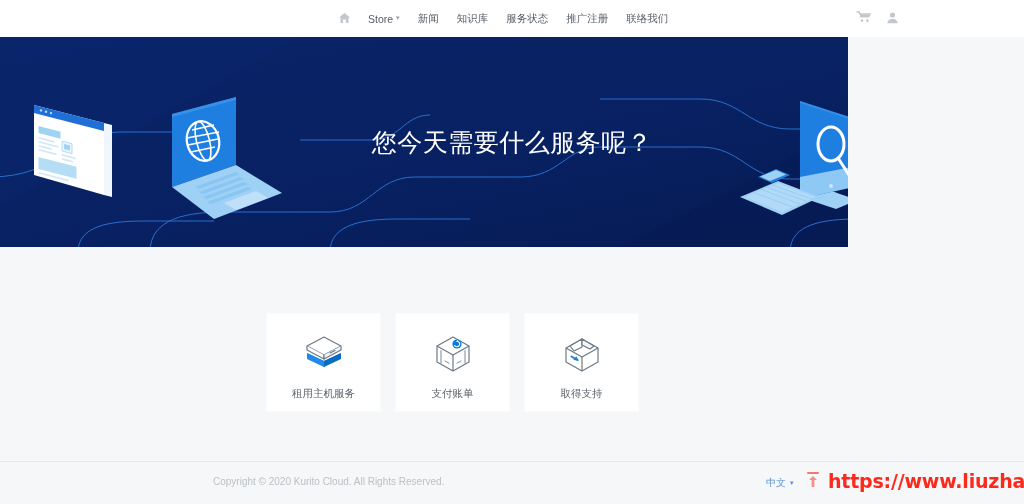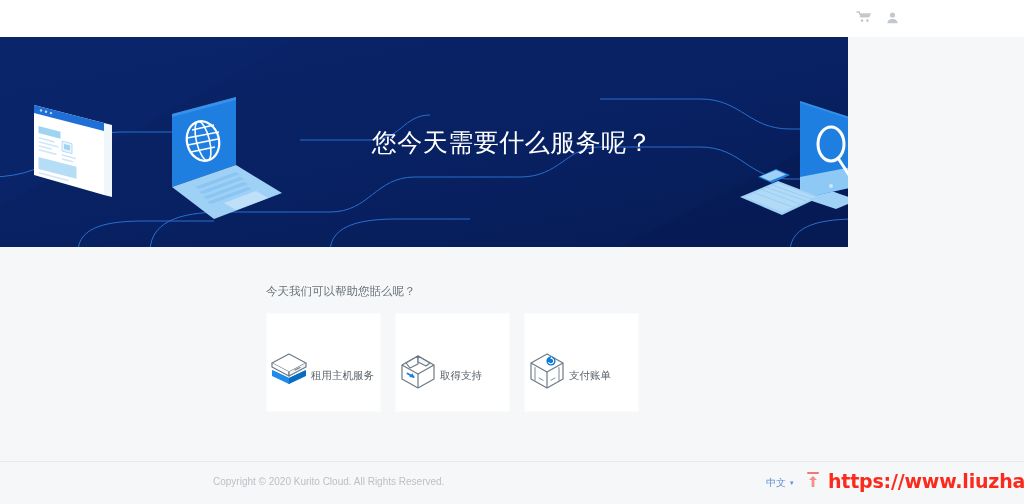--- a/index.html
+++ b/index.html
@@ -77,21 +77,21 @@
     position: absolute; left: 266px; top: 37px;
     font-size: 11.5px; color: #6a7278;
   }
   .cards {
     position: absolute; left: 266px; top: 66px;
     display: flex; gap: 14px;
   }
   .card {
     width: 115px; height: 99px;
     background: #ffffff;
-    display: flex; flex-direction: row;
+    display: flex; flex-direction: column;
     align-items: center; justify-content: flex-start;
     padding-top: 17px;
     cursor: pointer;
     border: 1px solid #fafbfb;
   }
   .card-icon { height: 46px; display: flex; align-items: center; justify-content: center; }
   .card-label {
     margin-top: 10px;
     font-size: 10.5px; color: #5c646b;
     white-space: nowrap;
@@ -129,20 +129,41 @@
   }
 </style>
 </head>
 <body>
 
 <div class="page">
 
   <div class="header">
 
 
+    <div class="nav">
+
+      <div class="nav-item home">
+        <span class="home-icon">
+          <svg width="13" height="12" viewBox="0 0 13 12">
+            <path d="M6.5 1 1 5.6h1.5V11h2.6V7.6h2.8V11h2.6V5.6H12z" fill="#c3c8ce"></path>
+          </svg>
+        </span>
+      </div>
+
+      <div class="nav-item">
+        <span>Store</span>
+        <span class="caret">▾</span>
+      </div>
+
+      <div class="nav-item">新闻</div>
+      <div class="nav-item">知识库</div>
+      <div class="nav-item">服务状态</div>
+      <div class="nav-item">推广注册</div>
+      <div class="nav-item">联络我们</div>
+    </div>
 
     <div class="header-right">
       <span class="hr-icon">
         <svg width="15" height="13" viewBox="0 0 15 13">
           <path d="M1 1h2.2l.6 2.3M4.4 5.6h8.3l1.1-2.6H3.8" fill="none" stroke="#c3c8ce" stroke-width="1.5" stroke-linecap="round"></path>
           <path d="M3.6 3.2h10.4l-1.3 3.1H4.7z" fill="#c3c8ce"></path>
           <circle cx="6" cy="9.6" r="1.3" fill="#c3c8ce"></circle>
           <circle cx="11.4" cy="9.6" r="1.3" fill="#c3c8ce"></circle>
         </svg>
       </span>
@@ -297,76 +318,75 @@
         </g>
         <path d="M924 100 L916 102.2 L916 170.2 L924 168 Z" fill="#eff6fc"></path>
       </g>
     </svg>
 
     <div class="hero-title">您今天需要什么服务呢？</div>
   </div>
 
   <div class="main">
 
-    <div class="section-heading">今天我们可以帮助您甛么呢？</div>
 
     <div class="cards">
 
       <div class="card">
         <span class="card-icon">
           <svg width="44" height="42" viewBox="0 0 44 42">
 
             <path d="M5 20 L22 28 L39 20 L22 34 Z" fill="#0c7cdb"></path>
             <path d="M5 20 L22 28 L22 34 L5 26 Z" fill="#1f8ae8"></path>
             <path d="M22 28 L39 20 L39 26 L22 34 Z" fill="#0a6cc0"></path>
 
             <path d="M22 4 L39 13 L22 22 L5 13 Z" fill="#ffffff" stroke="#6c7a86" stroke-width="1.2" stroke-linejoin="round"></path>
             <path d="M5 13 L5 17 L22 26 L22 22" fill="#ffffff" stroke="#6c7a86" stroke-width="1.2" stroke-linejoin="round"></path>
             <path d="M39 13 L39 17 L22 26 L22 22" fill="#f1f3f5" stroke="#6c7a86" stroke-width="1.2" stroke-linejoin="round"></path>
             <path d="M28 20 L33 17.5" stroke="#6c7a86" stroke-width="1.1" stroke-linecap="round"></path>
           </svg>
         </span>
         <span class="card-label">租用主机服务</span>
-      </div>
-
-      <div class="card">
-        <span class="card-icon">
-          <svg width="44" height="42" viewBox="0 0 44 42">
-            <path d="M22 6 L38 15 L38 29 L22 38 L6 29 L6 15 Z" fill="#ffffff" stroke="#6c7a86" stroke-width="1.2" stroke-linejoin="round"></path>
-            <path d="M6 15 L22 24 L38 15" fill="none" stroke="#6c7a86" stroke-width="1.2" stroke-linejoin="round"></path>
-            <path d="M22 24 L22 38" fill="none" stroke="#6c7a86" stroke-width="1.2"></path>
-
-            <path d="M10 13 L22 6 L22 14 L14 18 Z" fill="#ffffff" stroke="#6c7a86" stroke-width="1.2" stroke-linejoin="round"></path>
-            <path d="M22 6 L34 13 L30 16 L22 12 Z" fill="#f4f6f7" stroke="#6c7a86" stroke-width="1.2" stroke-linejoin="round"></path>
-
-            <path d="M11.5 23.5 L17.5 27" stroke="#1f7fe0" stroke-width="2" stroke-linecap="round"></path>
-            <path d="M18.6 27.6 L13.2 27 L16.4 23.2 Z" fill="#1f7fe0"></path>
-          </svg>
-        </span>
-        <span class="card-label">取得支持</span>
       </div>
 
       <div class="card">
         <span class="card-icon">
           <svg width="44" height="42" viewBox="0 0 44 42">
             <path d="M22 4 L38 13 L38 29 L22 38 L6 29 L6 13 Z" fill="#ffffff" stroke="#6c7a86" stroke-width="1.2" stroke-linejoin="round"></path>
             <path d="M6 13 L22 22 L38 13" fill="none" stroke="#6c7a86" stroke-width="1.2" stroke-linejoin="round"></path>
             <path d="M22 22 L22 38" fill="none" stroke="#6c7a86" stroke-width="1.2"></path>
             <path d="M10 17.2 L10 30.6" stroke="#6c7a86" stroke-width=".9"></path>
             <path d="M14 28 L18 30.2" stroke="#6c7a86" stroke-width=".9" stroke-linecap="round"></path>
             <path d="M26 30.2 L30 28" stroke="#6c7a86" stroke-width=".9" stroke-linecap="round"></path>
             <path d="M34 17.2 L34 30.6" stroke="#6c7a86" stroke-width=".9"></path>
 
             <circle cx="26" cy="11" r="4.6" fill="#0c7cdb"></circle>
             <path d="M26 8.2 A2.8 2.8 0 1 1 23.6 12.6" fill="none" stroke="#ffffff" stroke-width="1.1" stroke-linecap="round"></path>
             <path d="M26.4 6.8 L27.6 8.4 L25.6 8.8 Z" fill="#ffffff"></path>
           </svg>
         </span>
         <span class="card-label">支付账单</span>
       </div>
+
+      <div class="card">
+        <span class="card-icon">
+          <svg width="44" height="42" viewBox="0 0 44 42">
+            <path d="M22 6 L38 15 L38 29 L22 38 L6 29 L6 15 Z" fill="#ffffff" stroke="#6c7a86" stroke-width="1.2" stroke-linejoin="round"></path>
+            <path d="M6 15 L22 24 L38 15" fill="none" stroke="#6c7a86" stroke-width="1.2" stroke-linejoin="round"></path>
+            <path d="M22 24 L22 38" fill="none" stroke="#6c7a86" stroke-width="1.2"></path>
+
+            <path d="M10 13 L22 6 L22 14 L14 18 Z" fill="#ffffff" stroke="#6c7a86" stroke-width="1.2" stroke-linejoin="round"></path>
+            <path d="M22 6 L34 13 L30 16 L22 12 Z" fill="#f4f6f7" stroke="#6c7a86" stroke-width="1.2" stroke-linejoin="round"></path>
+
+            <path d="M11.5 23.5 L17.5 27" stroke="#1f7fe0" stroke-width="2" stroke-linecap="round"></path>
+            <path d="M18.6 27.6 L13.2 27 L16.4 23.2 Z" fill="#1f7fe0"></path>
+          </svg>
+        </span>
+        <span class="card-label">取得支持</span>
+      </div>
     </div>
   </div>
 
   <div class="divider"></div>
 
   <div class="footer">
 
     <div class="copyright">Copyright © 2020 Kurito Cloud. All Rights Reserved.</div>
 
     <div class="lang">

